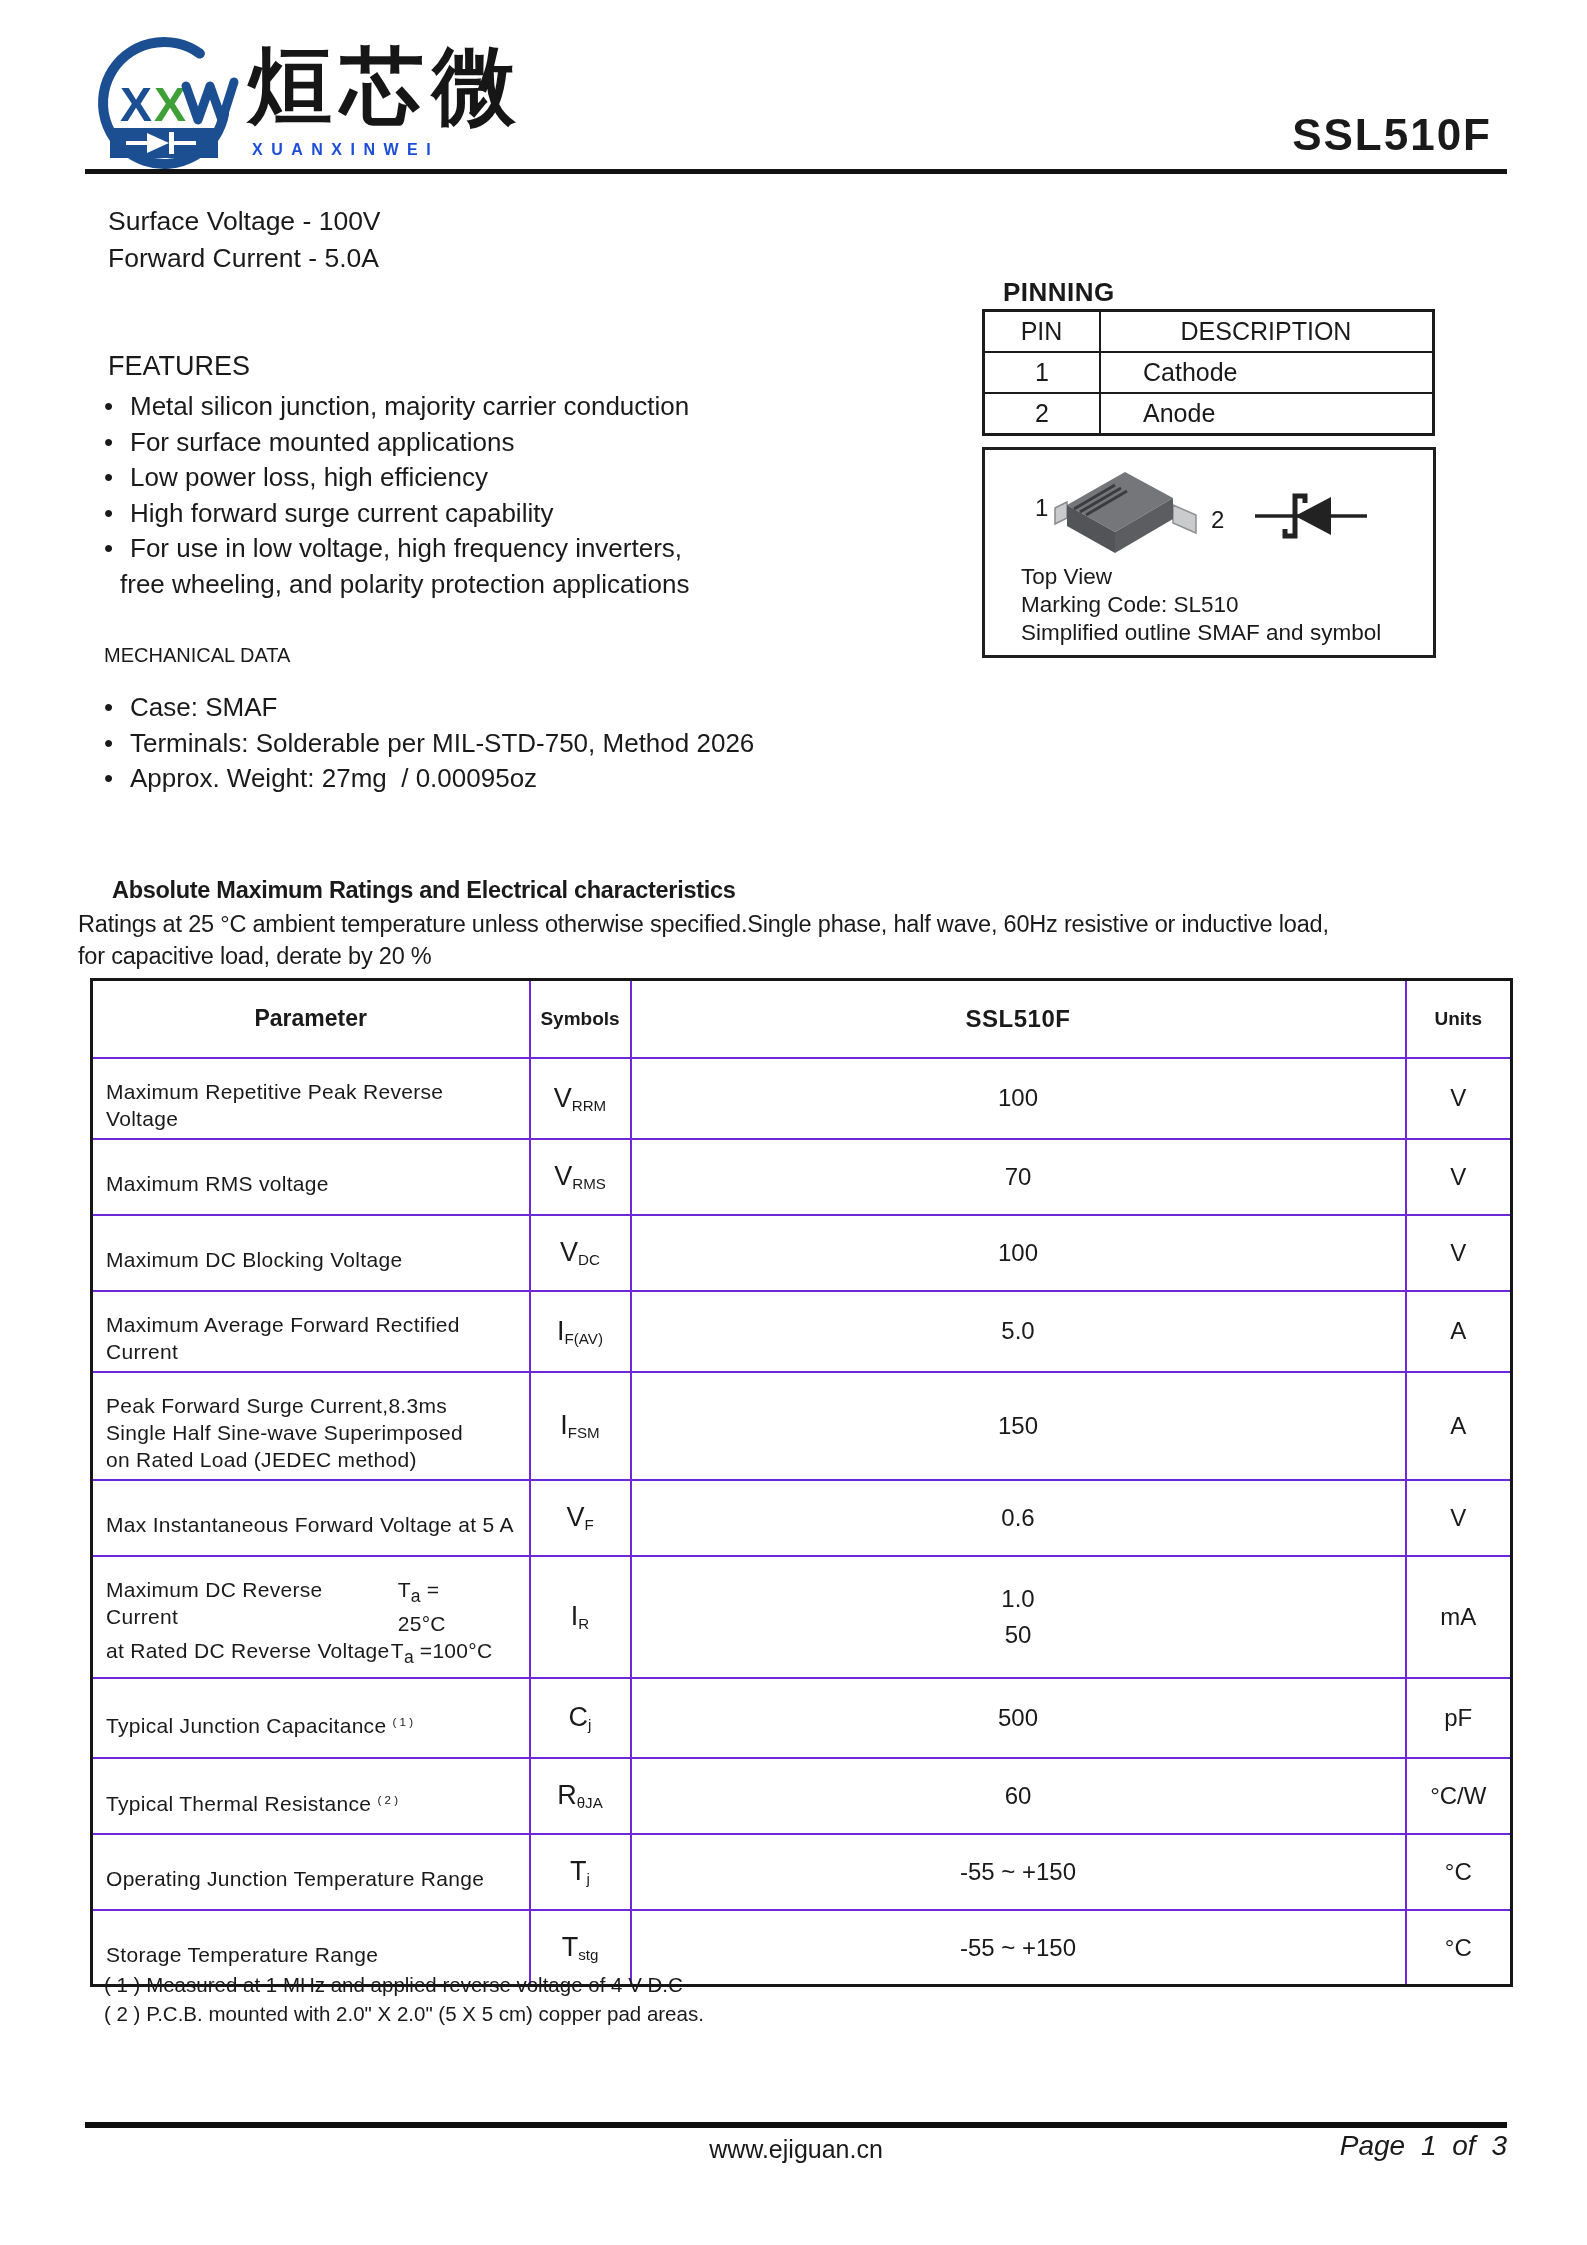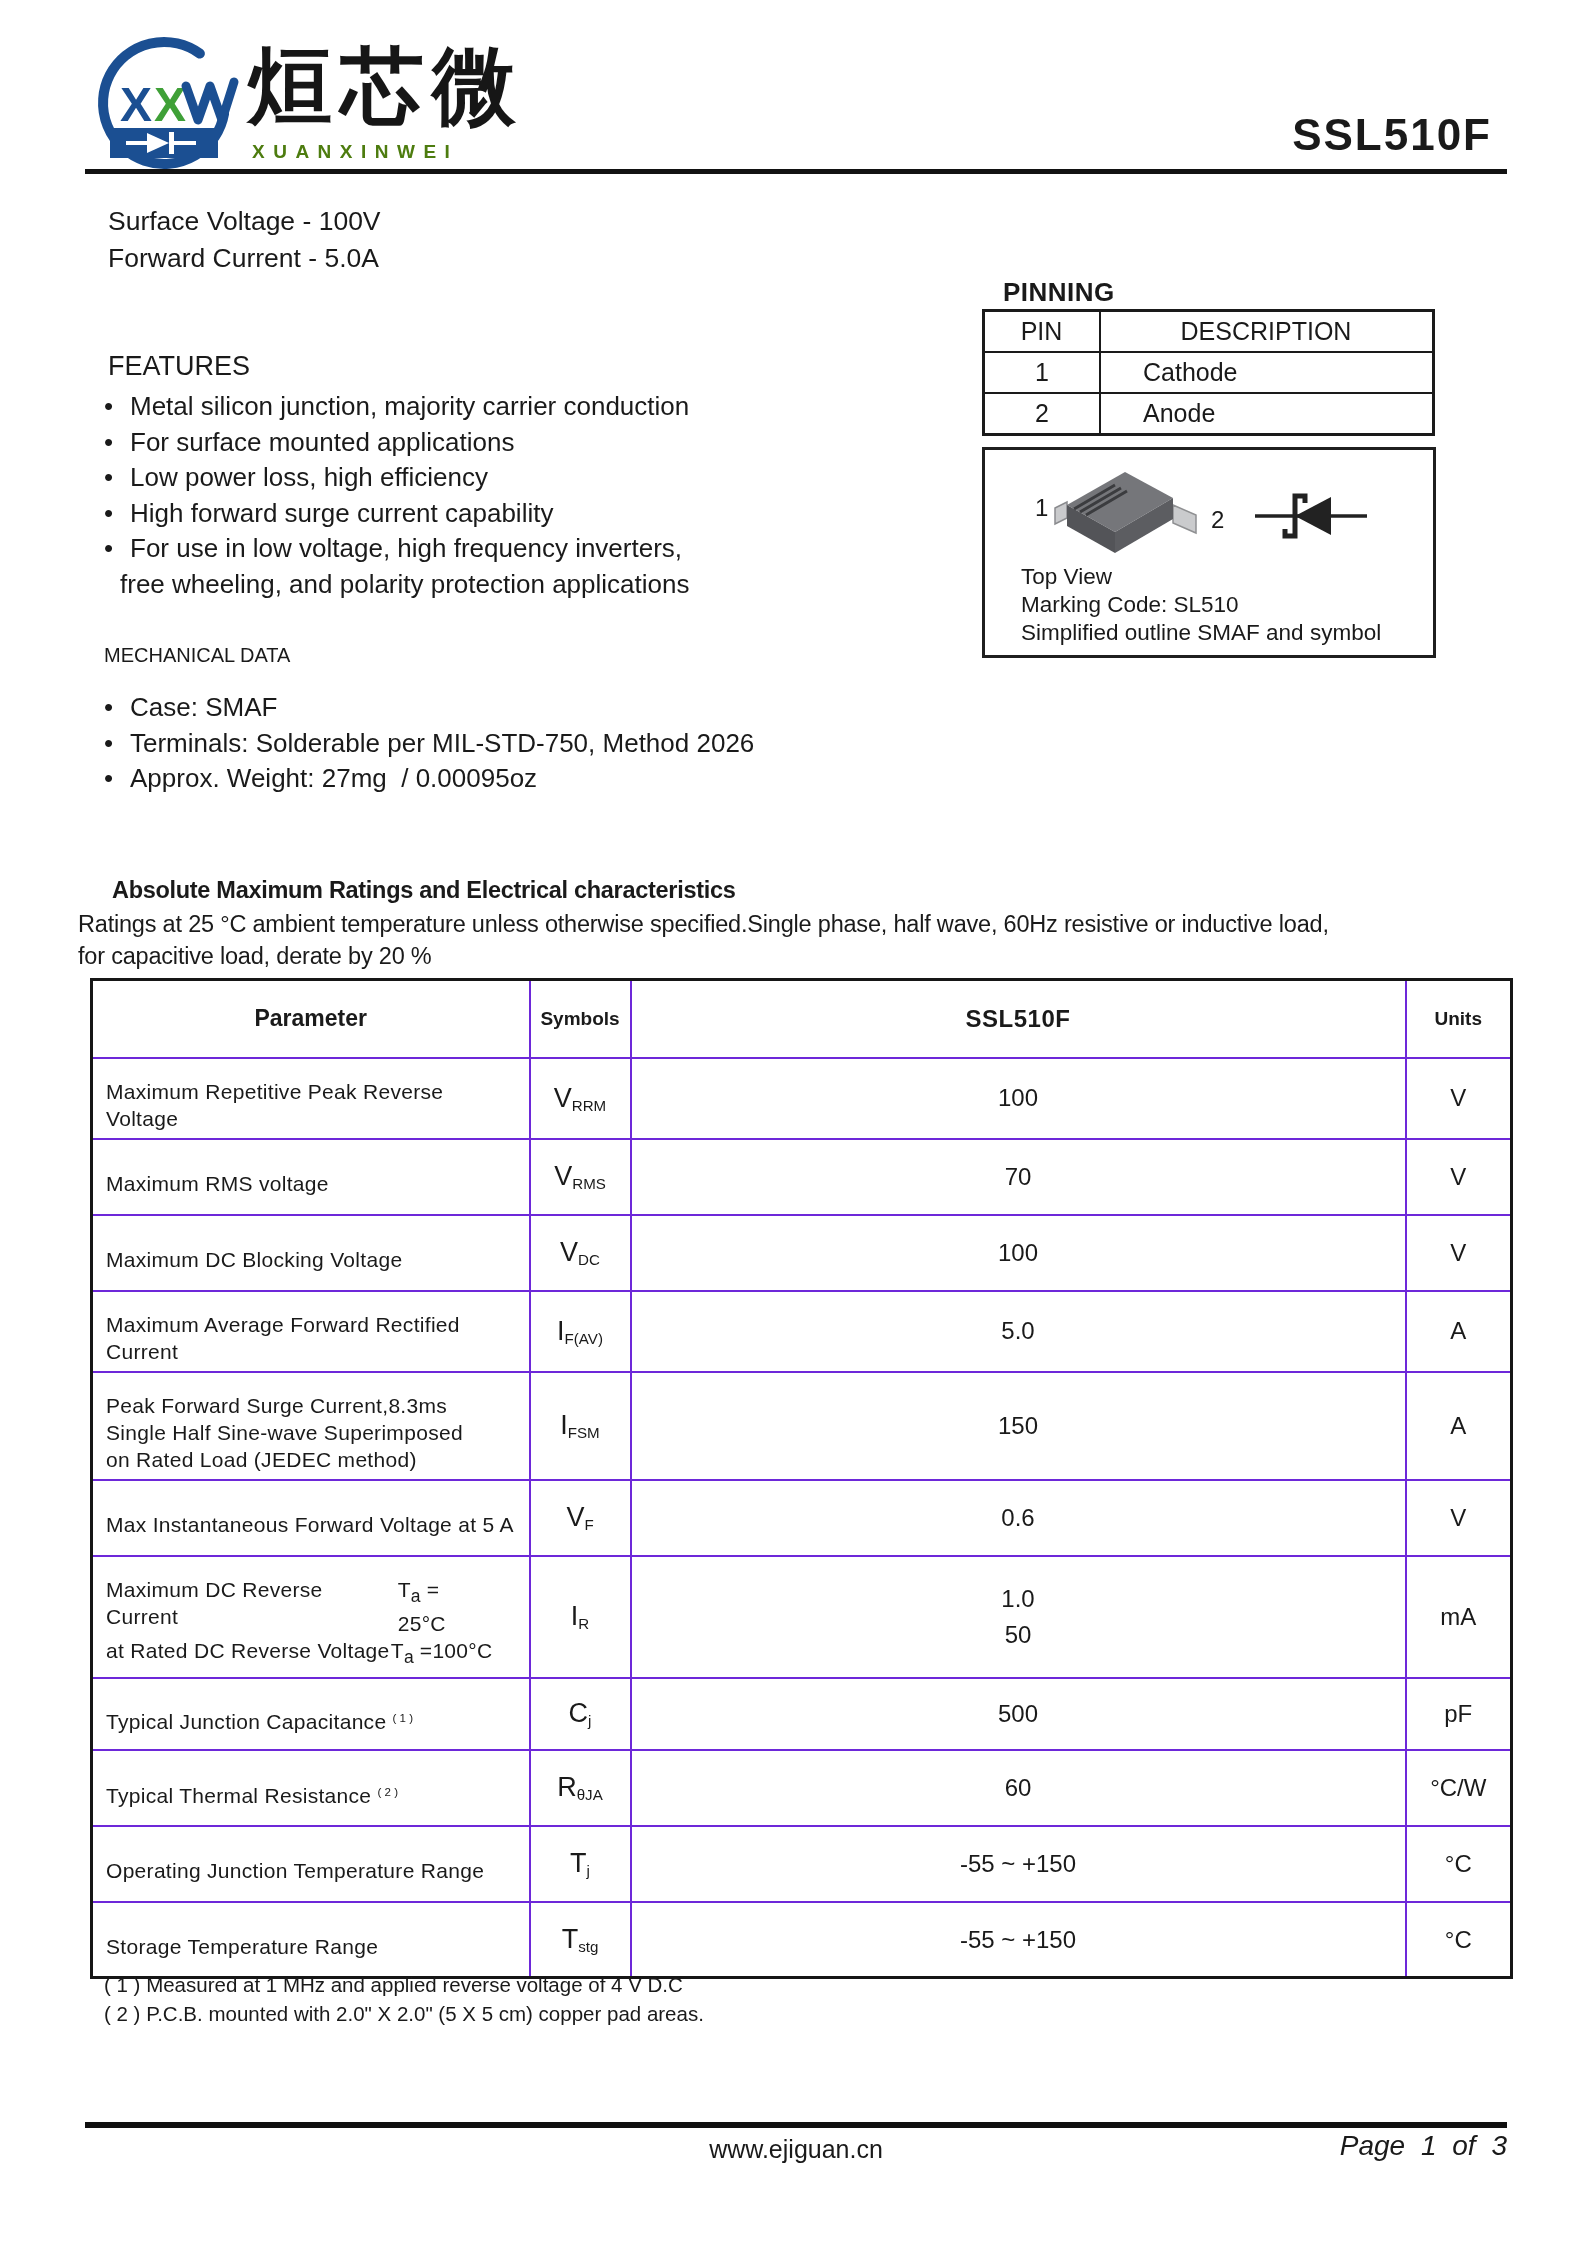--- a/index.html
+++ b/index.html
@@ -7,21 +7,21 @@
   body{
     width:1587px;height:2245px;position:relative;background:#ffffff;
     font-family:"Liberation Sans","DejaVu Sans",sans-serif;color:#1a1a1a;
     overflow:hidden;
   }
   .abs{position:absolute;}
 
   
   #logo-emblem{left:70px;top:28px;}
   #logo-cn{left:248px;top:40px;font-size:84px;font-weight:bold;letter-spacing:8px;color:#161616;line-height:1.1;white-space:nowrap;}
-  #logo-en{left:252px;top:141px;font-size:19px;font-weight:bold;letter-spacing:8.5px;color:#4d7c0f;white-space:nowrap;}
+  #logo-en{left:252px;top:141px;font-size:16px;font-weight:bold;letter-spacing:8.5px;color:#1d4ed8;white-space:nowrap;}
   #part-number{left:1080px;top:110px;width:412px;text-align:right;font-size:44px;font-weight:bold;letter-spacing:2px;}
   #header-rule{left:85px;top:169px;width:1422px;height:5px;background:#121212;}
 
   
   #description{left:108px;top:203px;font-size:26.5px;line-height:37px;white-space:nowrap;}
   #features-title{left:108px;top:351px;font-size:27px;}
   #features-list{left:104px;top:389px;font-size:26px;line-height:35.5px;}
   #mech-title{left:104px;top:644px;font-size:20px;}
   #mech-list{left:104px;top:690px;font-size:26px;line-height:35.5px;}
   .b-line{display:flex;white-space:nowrap;}
@@ -293,21 +293,21 @@
             <span class="pc">T<sub>a</sub> =100°C</span>
           </div>
         </td>
         <td class="sym">I<sub>R</sub></td>
         <td class="val">
           <div>1.0</div>
           <div>50</div>
         </td>
         <td class="unit">mA</td>
       </tr>
-      <tr style="height: 72px;">
+      <tr style="height: 80px;">
         <td class="param">
           <div class="pl">
             <span class="pt">Typical Junction Capacitance <sup>( 1 )</sup></span>
           </div>
         </td>
         <td class="sym">C<sub>j</sub></td>
         <td class="val">
           <div>500</div>
         </td>
         <td class="unit">pF</td>

